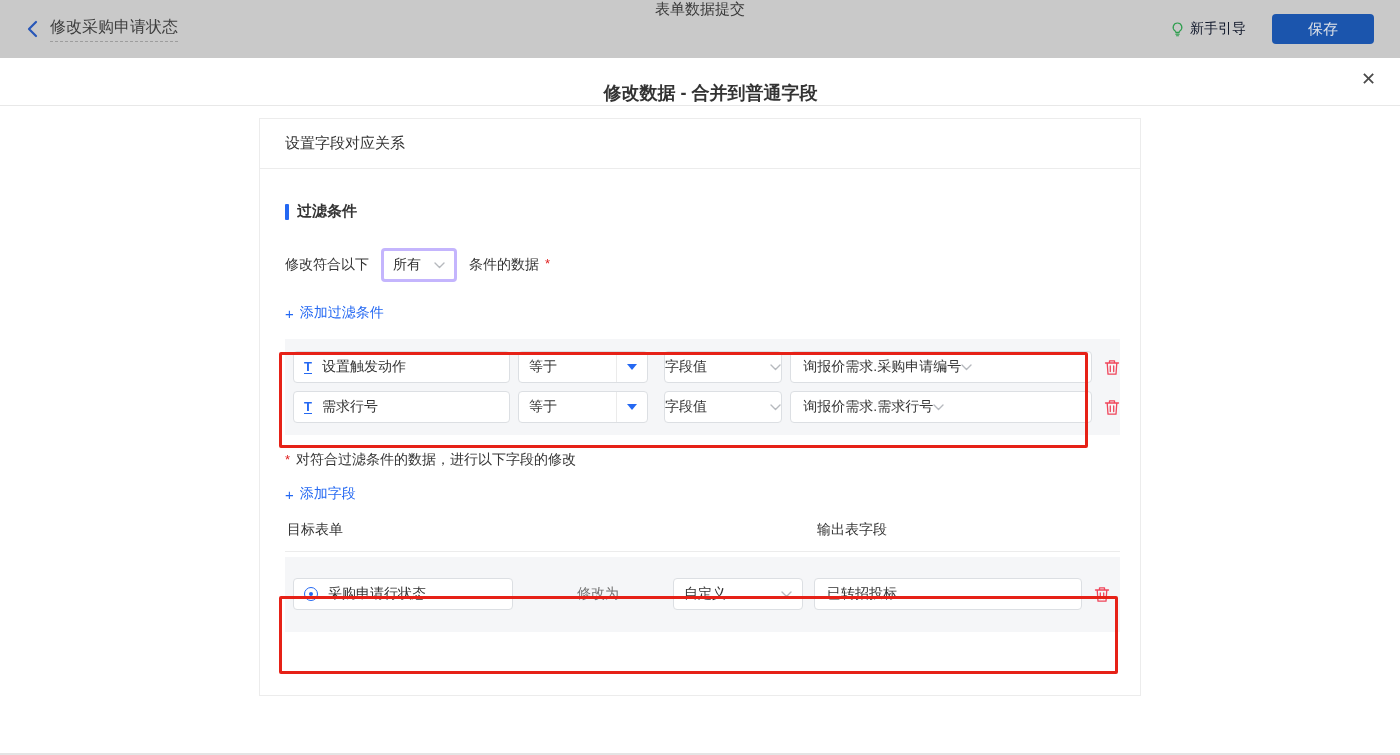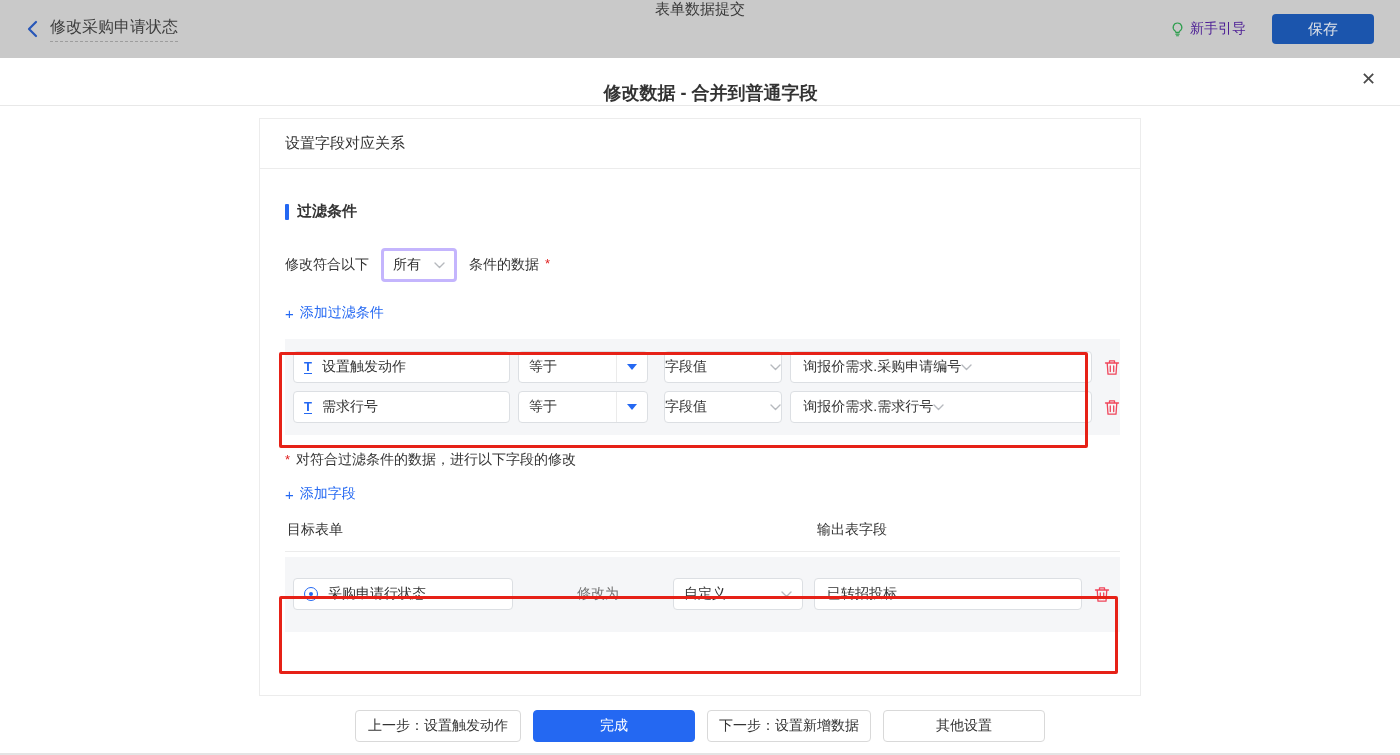--- a/index.html
+++ b/index.html
@@ -6,21 +6,21 @@
   html,body { width:1400px; height:755px; overflow:hidden; }
   body { font-family:"Liberation Sans","DejaVu Sans",sans-serif; background:#fff; color:#333; font-size:14px; }
 
   
   .topbar { height:58px; background:#c9c9c9; display:flex; padding:0 26px; position:relative; }
   .back-wrap { display:flex; align-items:center; cursor:pointer; }
   .back-icon { width:12px; height:18px; margin-right:12px; display:inline-block; }
   .back-label { font-size:16px; color:#3e3e3e; padding-bottom:3px; border-bottom:1px dashed #9d9d9d; }
   .topbar-center { position:absolute; left:0; right:0; text-align:center; font-size:15px; color:#3a3a3a; pointer-events:none; }
   .topbar-right { margin-left:auto; display:flex; align-items:center; z-index:1; }
-  .guide { display:flex; align-items:center; color:#4c1d95; font-size:14px; cursor:pointer; }
+  .guide { display:flex; align-items:center; color:#0f172a; font-size:14px; cursor:pointer; }
   .guide svg { margin-right:5px; }
   .save-btn { margin-left:26px; width:102px; height:30px; background:#1b55ad; color:#dde1e7; border:none; border-radius:4px; font-size:15px; cursor:pointer; font-family:inherit; }
 
   
   .modal { background:#fff; height:695px; }
   .modal-header { height:48px; position:relative; border-bottom:1px solid #e8e8e8; display:flex; align-items:flex-end; justify-content:center;padding-left:21px; }
   .modal-title { font-size:18px; font-weight:bold; color:#333; }
   .close-btn { position:absolute; right:24px; top:12px; font-size:18px; color:#4a4a4a; cursor:pointer; line-height:1; }
 
   .modal-body { display:flex; justify-content:center; }
@@ -247,21 +247,15 @@
           </div>
         </div>
 
         <div class="anno anno-filter"></div>
         <div class="anno anno-map"></div>
 
       </div>
     </div>
   </div>
 
-  <div class="footer">
-    <button class="f-btn f-prev">上一步：设置触发动作</button>
-    <button class="f-btn f-done">完成</button>
-    <button class="f-btn f-next">下一步：设置新增数据</button>
-    <button class="f-btn f-other">其他设置</button>
-  </div>
 </div>
 
 <div class="bottom-strip"></div>
 
 </body></html>

